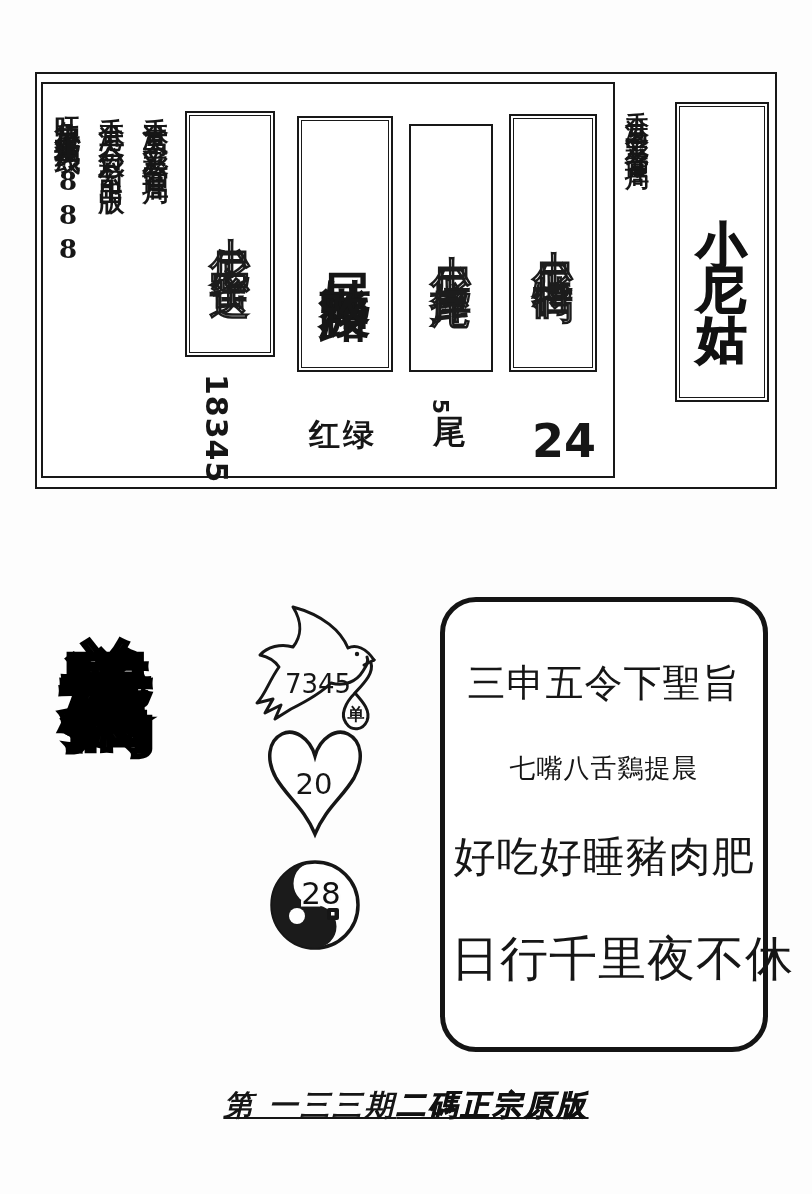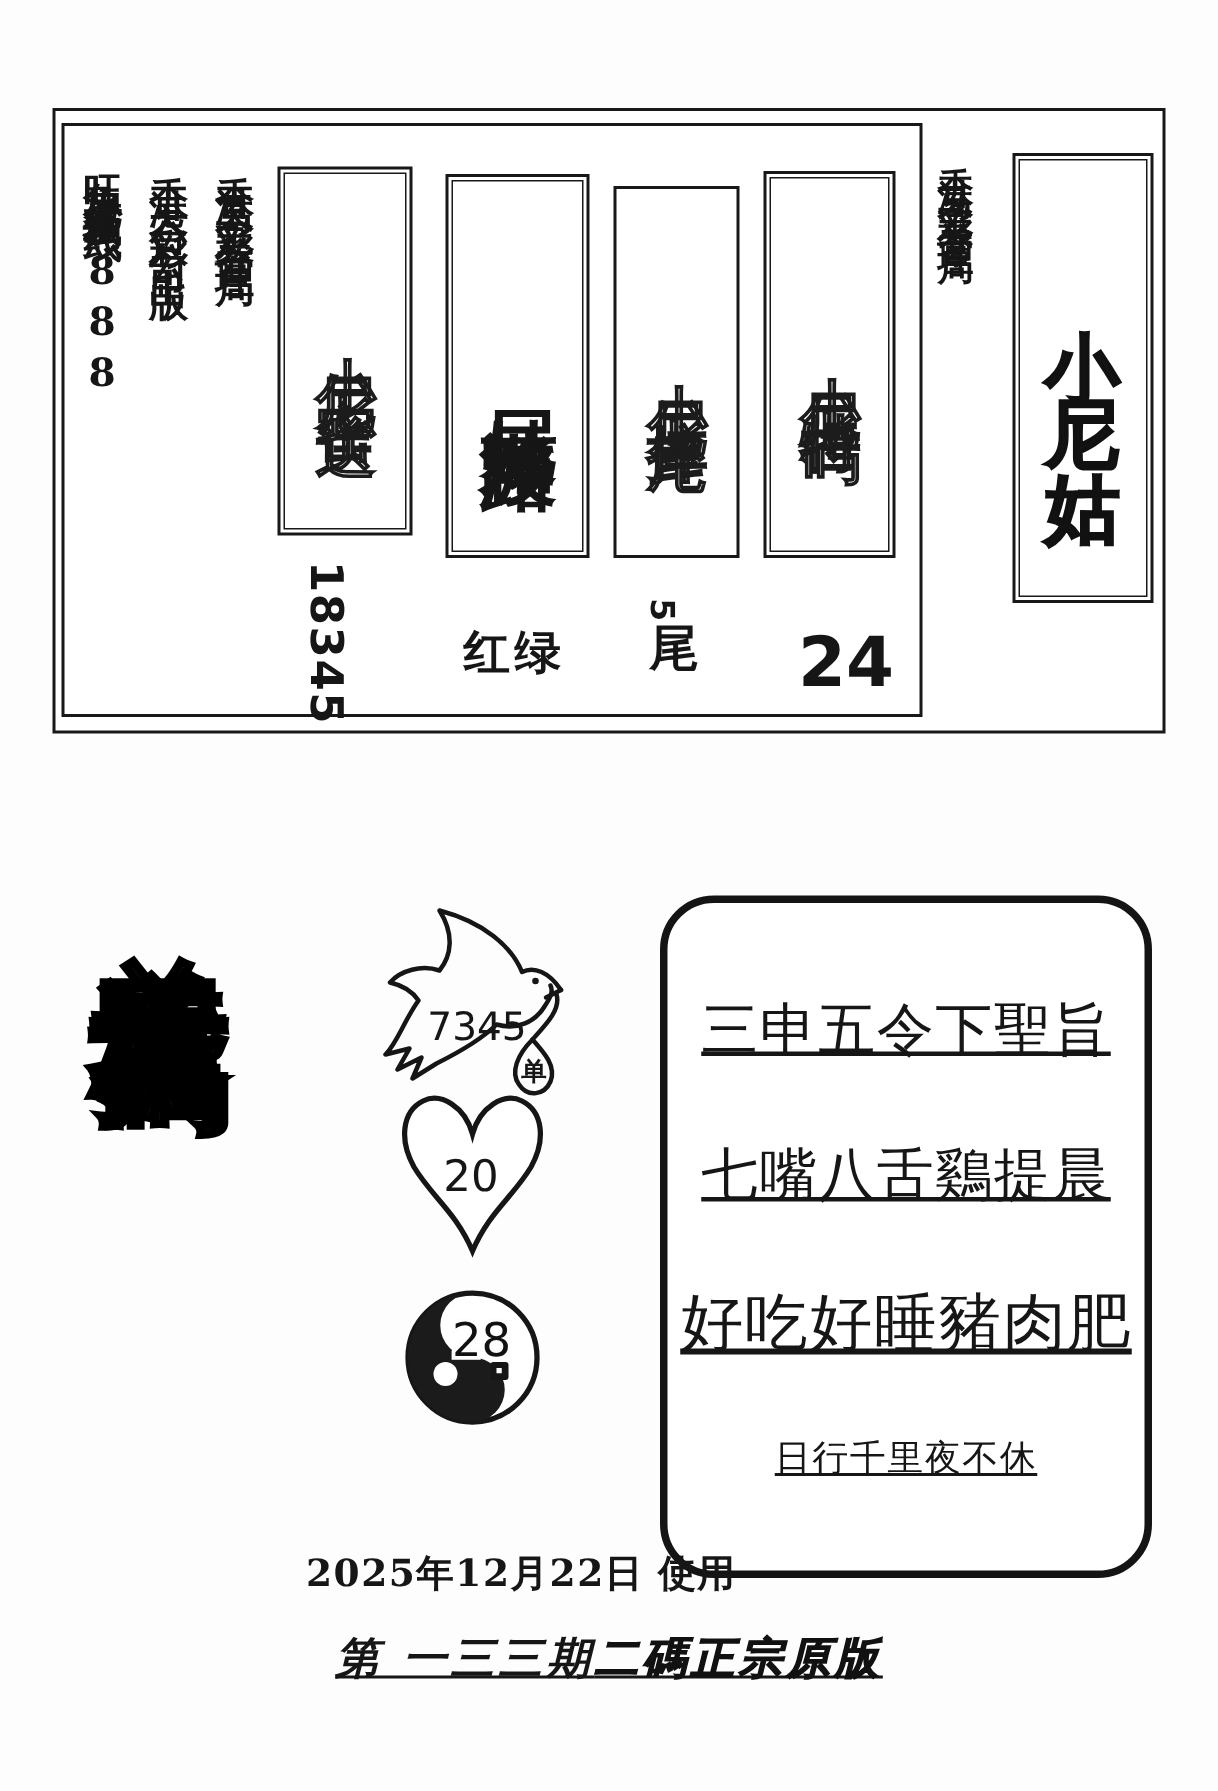--- a/index.html
+++ b/index.html
@@ -105,27 +105,26 @@
     <circle cx="49" cy="49" r="43" fill="#fff" stroke="#161616" stroke-width="3.5"></circle>
     <path fill="#1b1b1b" d="M49,6 A43,43 0 0 0 49,92 A21.5,21.5 0 0 0 49,49 A21.5,21.5 0 0 1 49,6 Z"></path>
     <circle cx="31" cy="60" r="8" fill="#fff"></circle>
     <rect x="61" y="52" width="12" height="12" rx="2" fill="#161616"></rect>
     <rect x="65" y="56" width="3.5" height="3.5" fill="#fff"></rect>
     <text class="halo" x="55" y="48" text-anchor="middle" font-size="31" font-family="DejaVu Sans, Liberation Sans, sans-serif" fill="#111">28</text>
   </svg>
 
   <div class="abs" style="left:440px;top:597px;width:328px;height:455px;border:5px solid #141414;
               border-radius:36px;background:#fff;display:flex;flex-direction:column;
-              justify-content:space-evenly;padding:14px 6px;box-sizing:border-box;text-decoration:underline;">
+              justify-content:space-evenly;padding:14px 6px;box-sizing:border-box;">
     <div class="verse-line" style="font-size:38px;">三申五令下聖旨</div>
-    <div class="verse-line" style="font-size:38px;">七嘴八舌鷄提晨</div>
+    <div class="verse-line" style="font-size:26px;">七嘴八舌鷄提晨</div>
     <div class="verse-line" style="font-size:42px;">好吃好睡豬肉肥</div>
-    <div class="verse-line" style="font-size:24px;">日行千里夜不休</div>
+    <div class="verse-line" style="font-size:48px;">日行千里夜不休</div>
   </div>
 
-  <span class="abs kai-bold" style="left:204px;top:1032px;font-size:25px;letter-spacing:1px;">2025年12月22日 使用</span>
 
   <div class="abs" style="left:50%;top:1086px;transform:translateX(-50%);white-space:nowrap;
               font-size:29px;letter-spacing:3px;font-weight:bold;text-decoration:underline;">
     <span style="font-style:italic;">第 一三三期</span><span style="font-weight:900;font-style:italic;-webkit-text-stroke:0.8px #111;">二碼正宗原版</span>
   </div>
 
 </div>
 
 </body></html>

